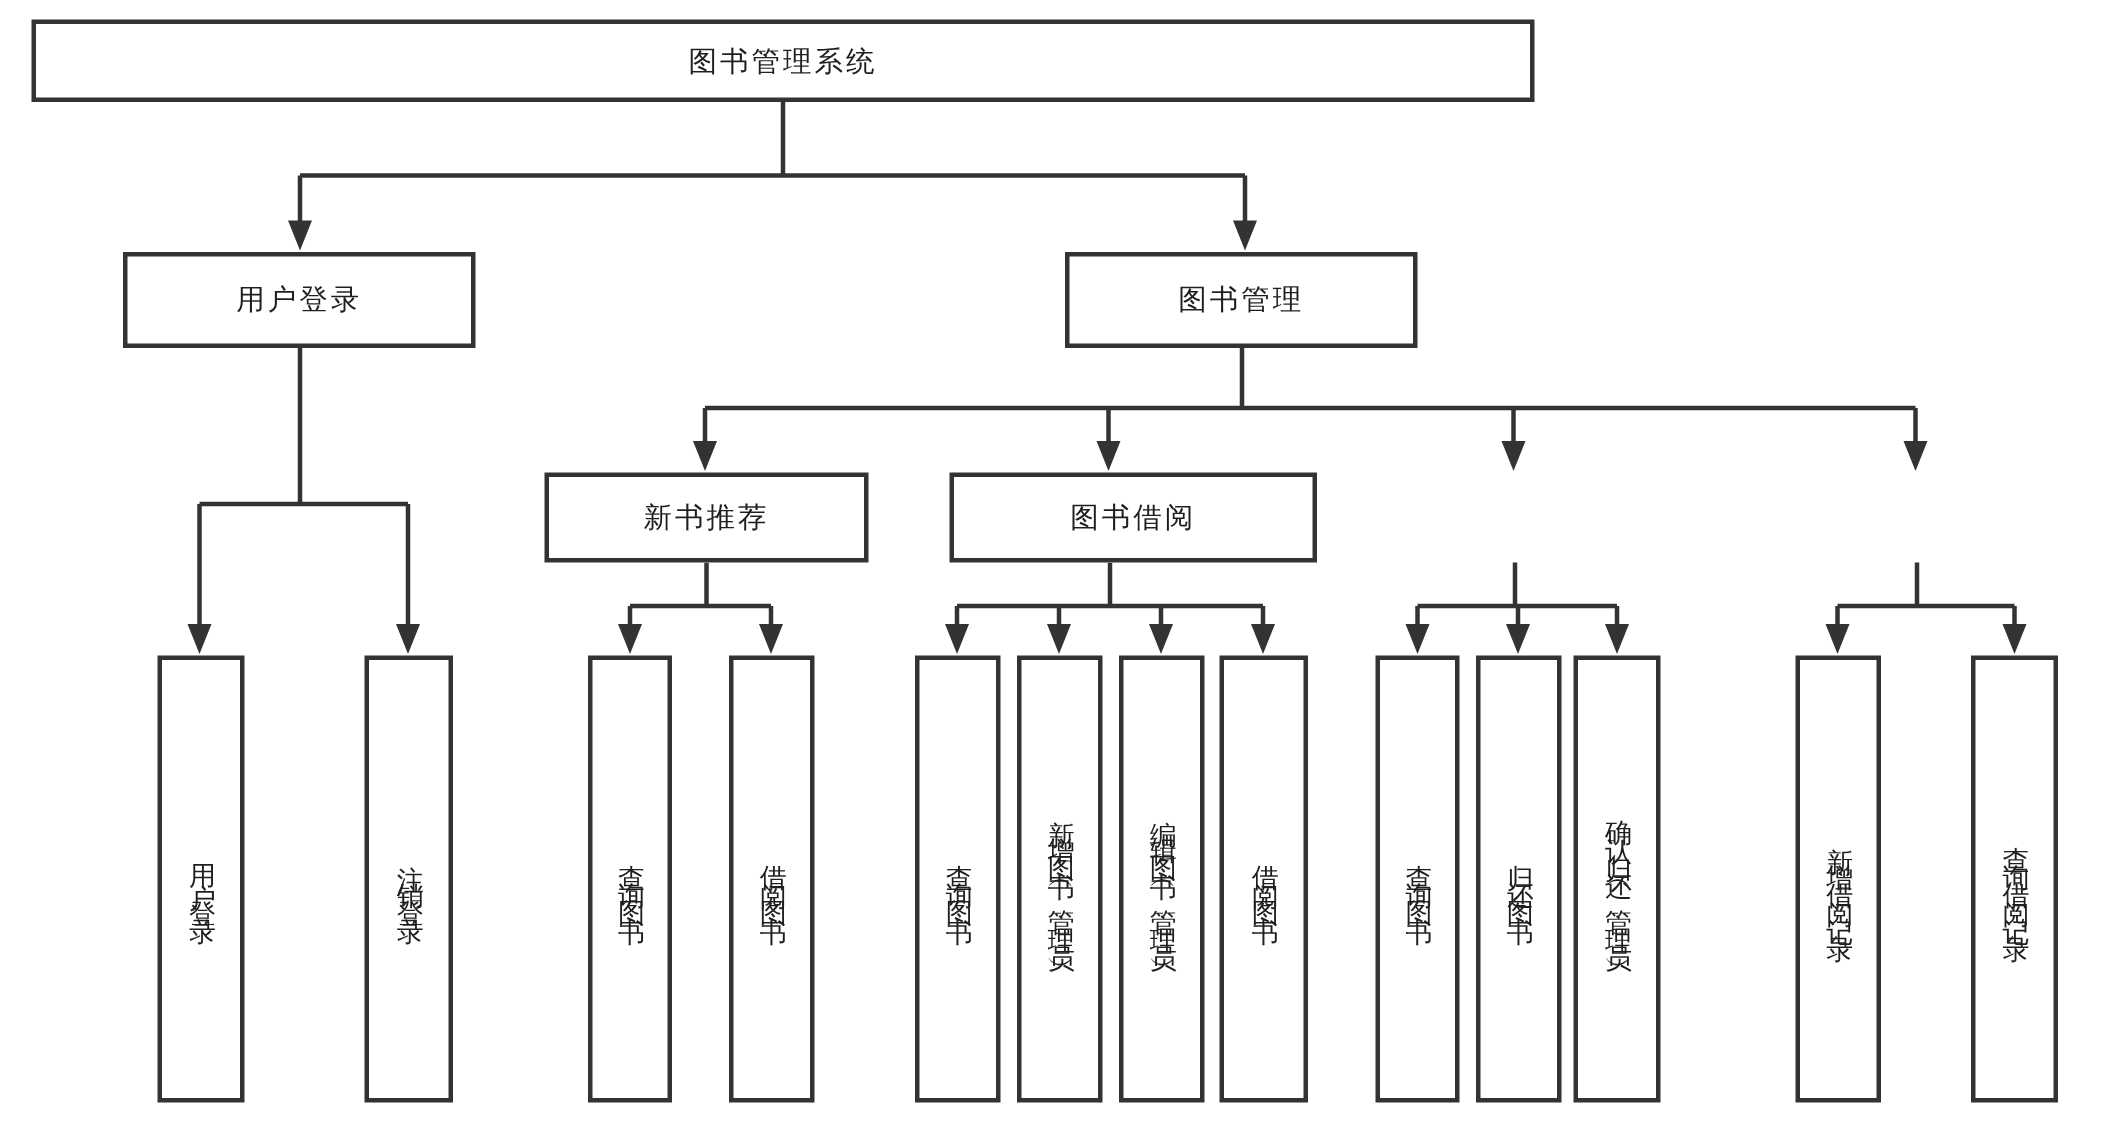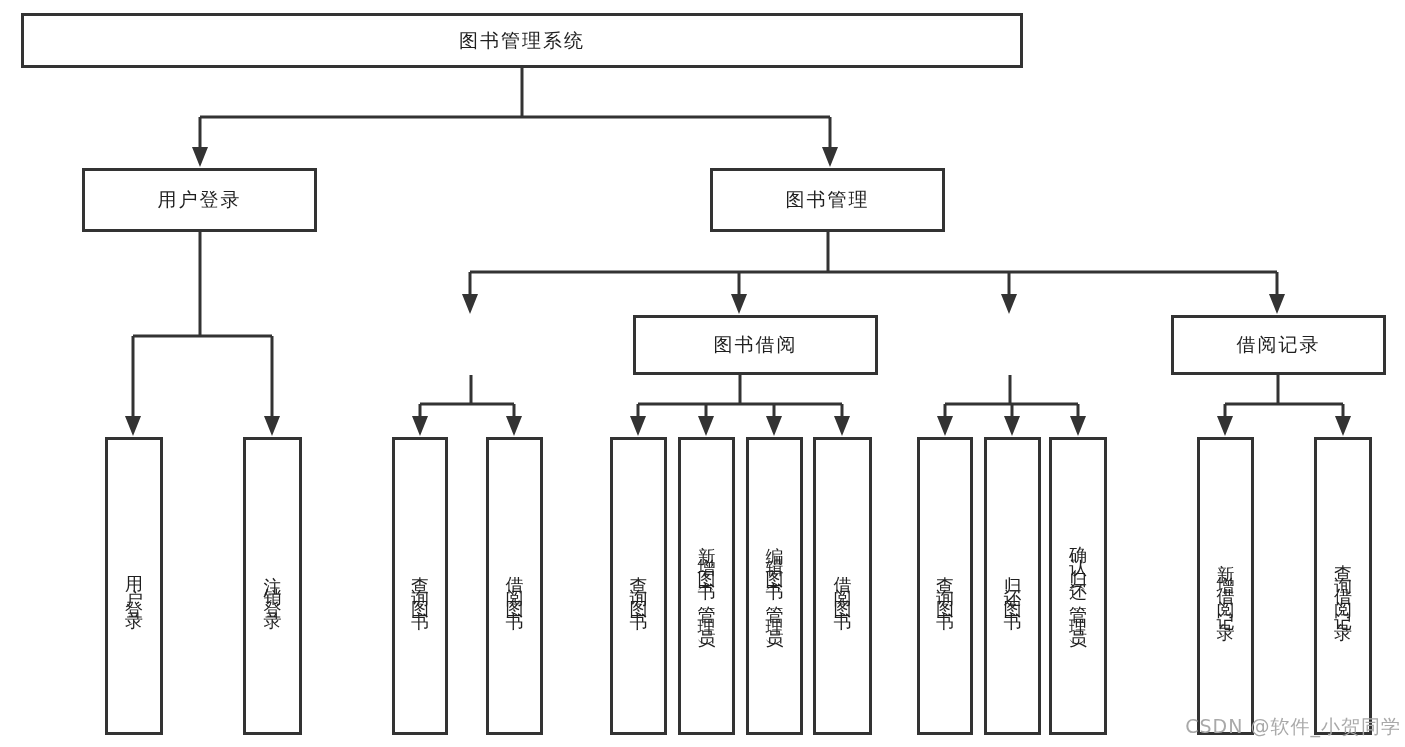--- a/index.html
+++ b/index.html
@@ -85,25 +85,25 @@
     <span>图书管理系统</span>
   </div>
 
   <div class="node h" style="left:82px;top:168px;width:235px;height:64px">
     <span>用户登录</span>
   </div>
   <div class="node h" style="left:710px;top:168px;width:235px;height:64px">
     <span>图书管理</span>
   </div>
 
+  <div class="node h" style="left:363px;top:315px;width:216px;height:60px">
+    <span>新书推荐</span>
+  </div>
   <div class="node h" style="left:633px;top:315px;width:245px;height:60px">
     <span>图书借阅</span>
-  </div>
-  <div class="node h" style="left:1171px;top:315px;width:215px;height:60px">
-    <span>借阅记录</span>
   </div>
 
   <div class="node v" style="left:105px;top:437px;width:58px;height:298px">
     <span class="vtext">用户登录</span>
   </div>
   <div class="node v" style="left:243px;top:437px;width:59px;height:298px">
     <span class="vtext">注销登录</span>
   </div>
 
   <div class="node v" style="left:392px;top:437px;width:56px;height:298px">
@@ -136,15 +136,14 @@
     <span class="vtext">确认归还（管理员）</span>
   </div>
 
   <div class="node v" style="left:1197px;top:437px;width:57px;height:298px">
     <span class="vtext">新增借阅记录</span>
   </div>
   <div class="node v" style="left:1314px;top:437px;width:58px;height:298px">
     <span class="vtext">查询借阅记录</span>
   </div>
 
-  <div class="watermark">CSDN @软件_小贺同学</div>
 
 </div>
 
 </body></html>

